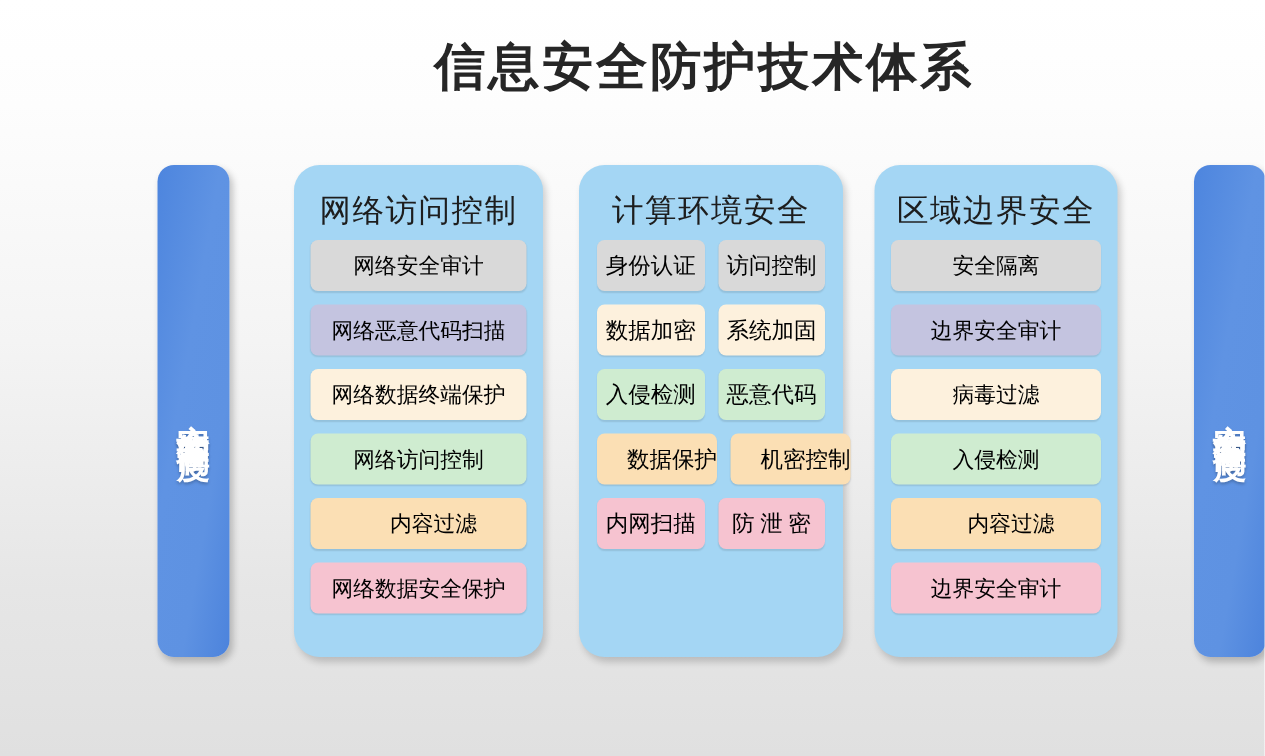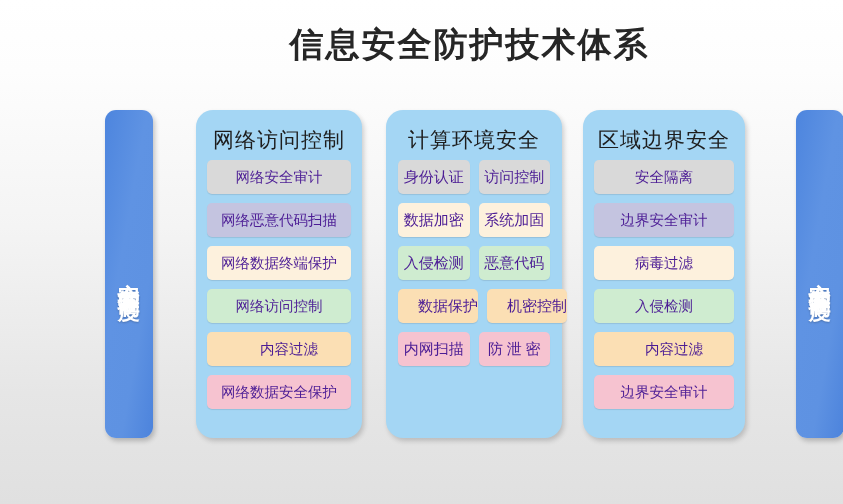--- a/index.html
+++ b/index.html
@@ -103,21 +103,21 @@
     height: 34px;
   }
   .chip {
     flex: 1;
     border-radius: 5px;
     display: flex;
     align-items: center;
     justify-content: center;
     font-family: "Liberation Serif", "DejaVu Serif", serif;
     font-size: 15px;
-    color: #4c1d95;
+    color: #000000;
     white-space: nowrap;
     box-shadow: 0 1px 1px rgba(0,0,0,0.10);
   }
   .panel-1 .chip, .panel-3 .chip { font-size: 14.5px; }
   .panel-2 .chip { font-size: 15px; }
 
   .c-gray   { background: #d9d9d9; }
   .c-purple { background: #c4c4e0; }
   .c-cream  { background: #fdf1dd; }
   .c-green  { background: #cfecd0; }

